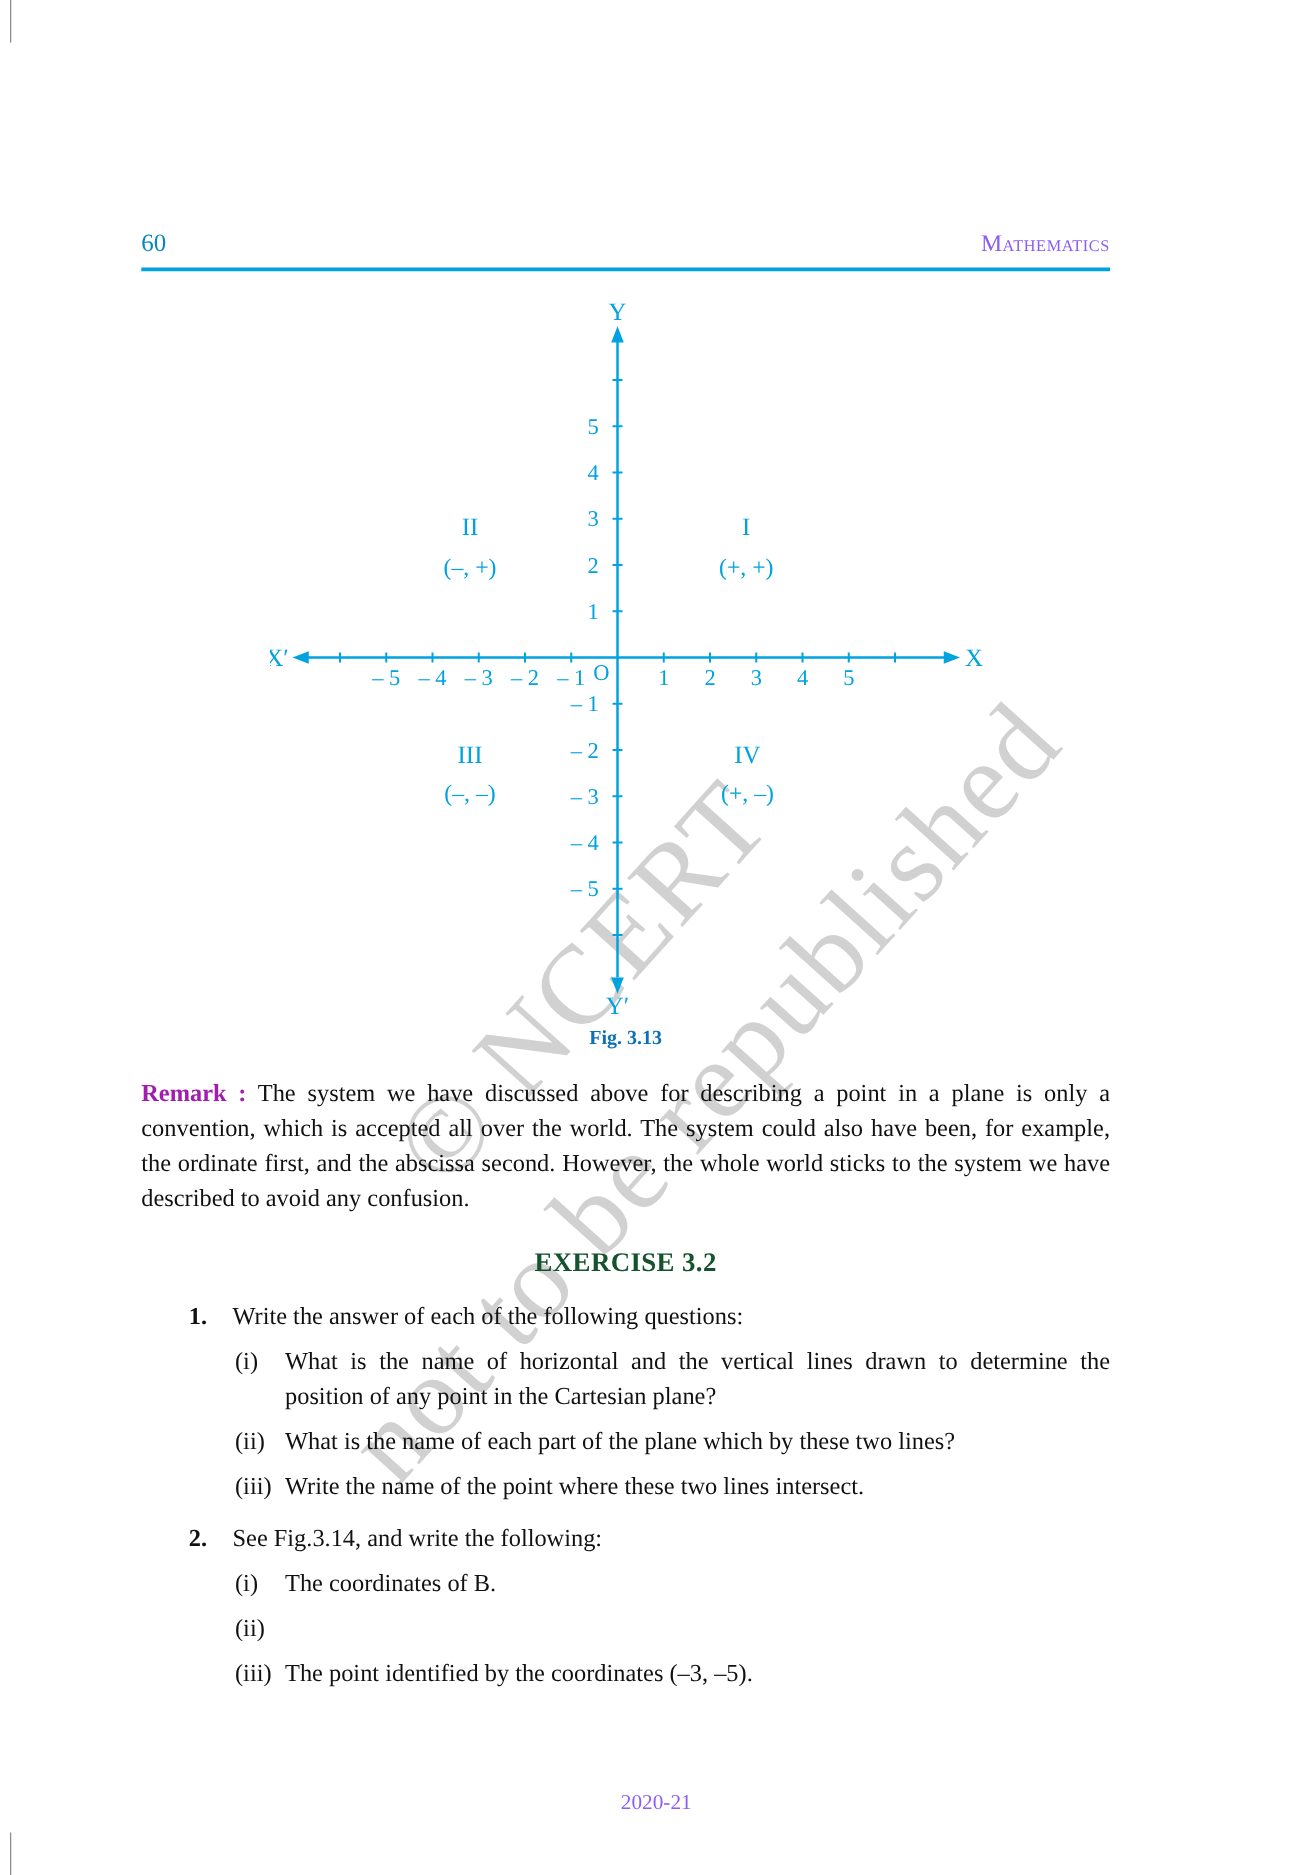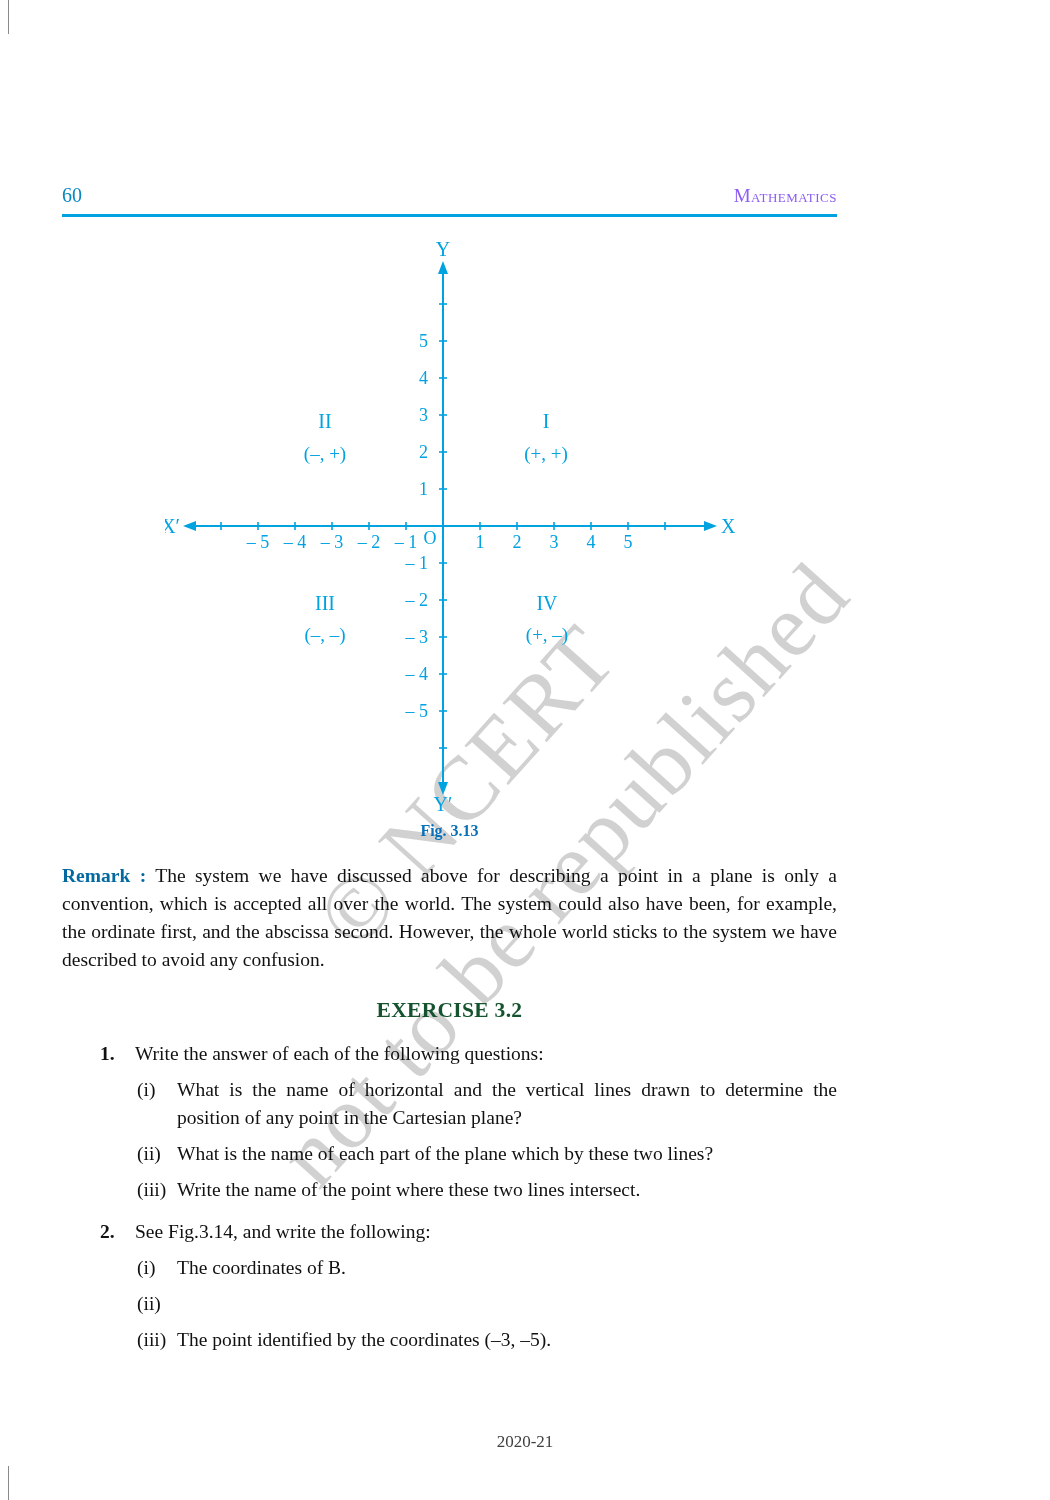--- a/index.html
+++ b/index.html
@@ -12,45 +12,45 @@
   .crop-top { left:8px; top:0; height:34px; }
   .crop-bottom { left:8px; bottom:0; height:34px; }
 
   .watermark {
     position:absolute; left:95px; top:700px; width:840px; z-index:0;
     transform:rotate(-48deg); text-align:center;
     font-size:90px; line-height:1.45; color:#c6c6c6; letter-spacing:2px;
     opacity:.8; pointer-events:none; white-space:nowrap;
   }
 
-  .content { position:relative; z-index:1; width:775px; margin-left:62px; padding-top:184px; }
+  .content { position:relative; z-index:1; width:775px; margin-left:113px; padding-top:184px; }
 
   .page-header { display:flex; justify-content:space-between; align-items:baseline; }
   .page-num { font-size:20px; color:#0a86c0; }
   .running-head { font-size:19px; color:#8b5cf6; font-variant:small-caps; letter-spacing:0.5px; }
   .rule { margin-top:7px; height:3px; background:#00a2e0; }
 
   .figure-wrap { margin-top:24px; }
   .figure-wrap svg { display:block; margin:0 auto; }
   .fig-caption { margin-top:2px; text-align:center; font-weight:bold; font-size:16px; line-height:26px; color:#0a70b8; }
 
   .remark { margin-top:18px; font-size:19.5px; line-height:28px; text-align:justify; }
-  .remark-label { color:#0369a1; font-weight:bold; }
+  .remark-label { color:#a21caf; font-weight:bold; }
 
   .exercise-title { margin-top:22px; text-align:center; color:#14532d; font-size:21.5px; line-height:28px; font-weight:bold; letter-spacing:0.3px; }
 
   .question { margin-top:16px; display:flex; padding-left:38px; font-size:19.5px; line-height:28px; }
   .q-num { width:35px; font-weight:bold; flex:none; }
   .q-text { flex:1; }
 
   .part { margin-top:8px; display:flex; padding-left:75px; font-size:19.5px; line-height:28px; }
   .p-label { width:40px; flex:none; }
   .p-text { flex:1; text-align:justify; }
 
-  .footer { position:absolute; left:0; right:0; top:1432px; text-align:center; font-size:17px; color:#404040; z-index:1; }
+  .footer { position:absolute; left:0; right:0; top:1432px; text-align:center; font-size:17px; color:#8b5cf6; z-index:1; }
 
   svg text { font-family:"Liberation Serif", serif; fill:#00a2e0; }
   .ax-line { stroke:#00a2e0; stroke-width:2; }
   .tick { stroke:#00a2e0; stroke-width:1.6; }
   .arrow { fill:#00a2e0; }
   .ticklabel { font-size:18px; }
   .axlabel { font-size:20px; }
   .quad { font-size:20px; }
   .signs { font-size:19px; }
 </style>

